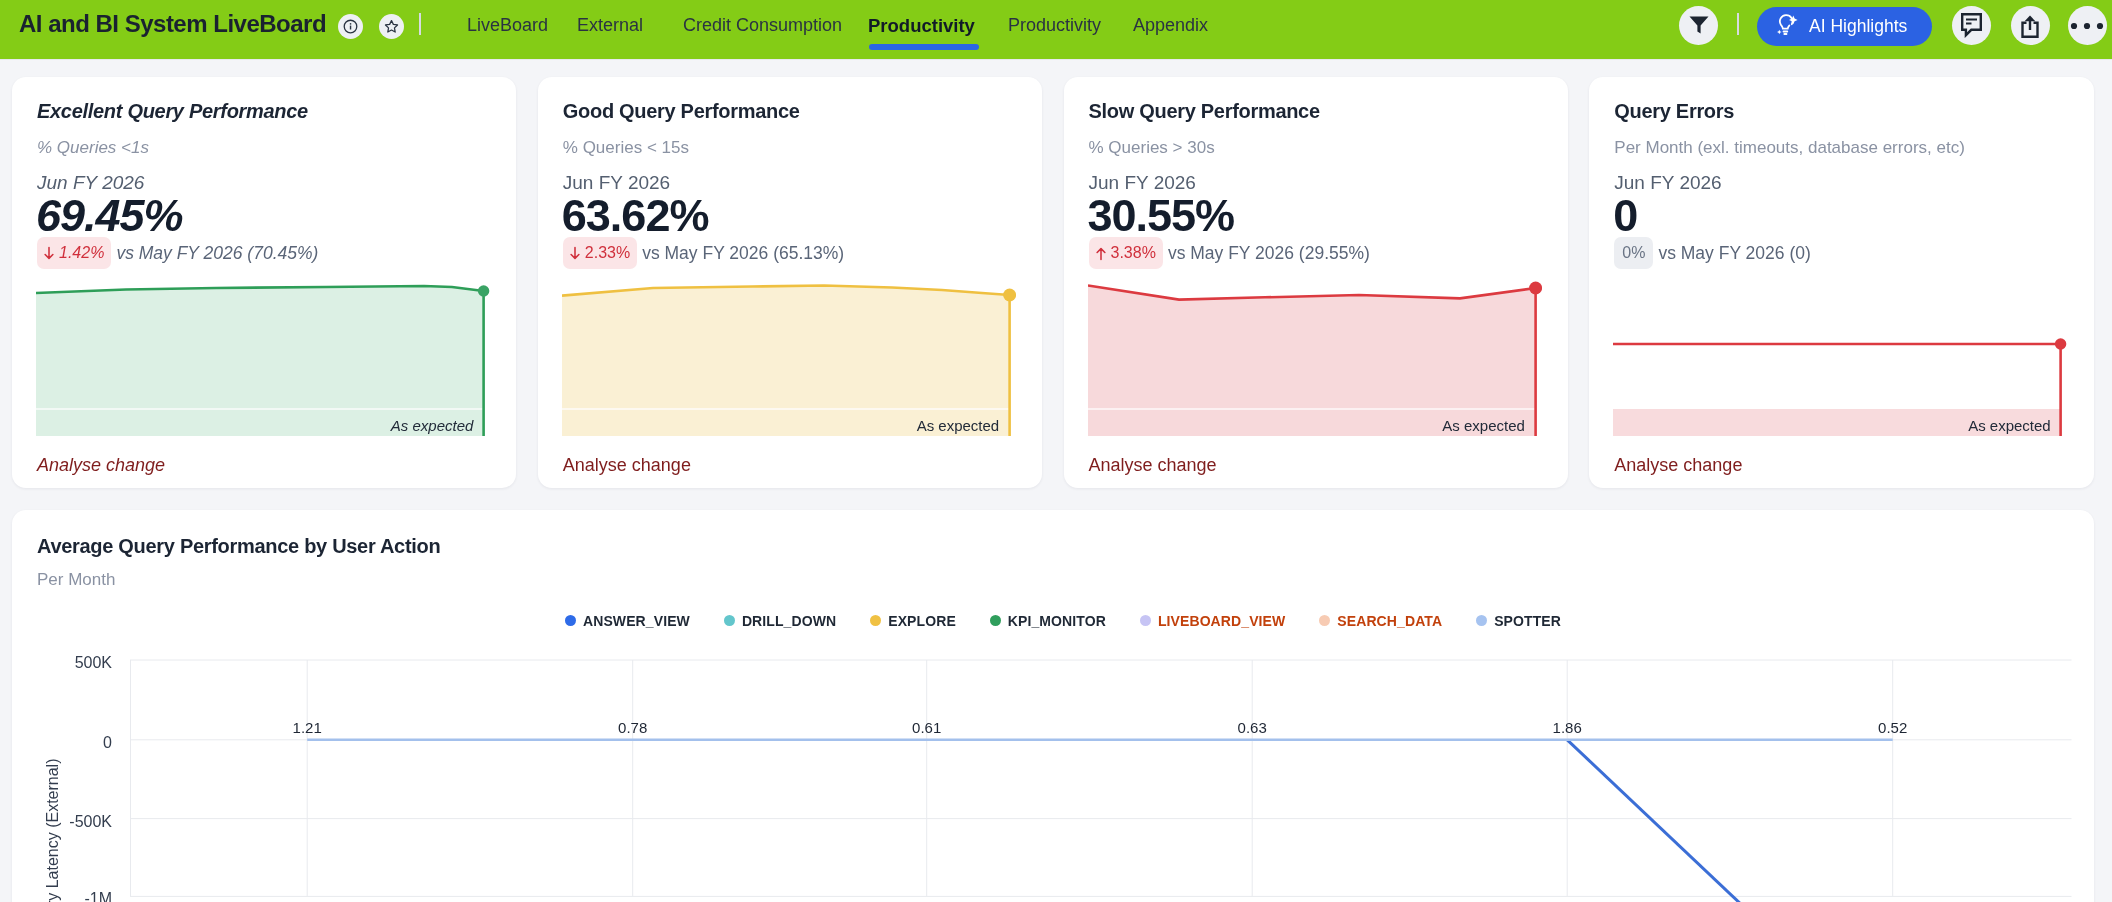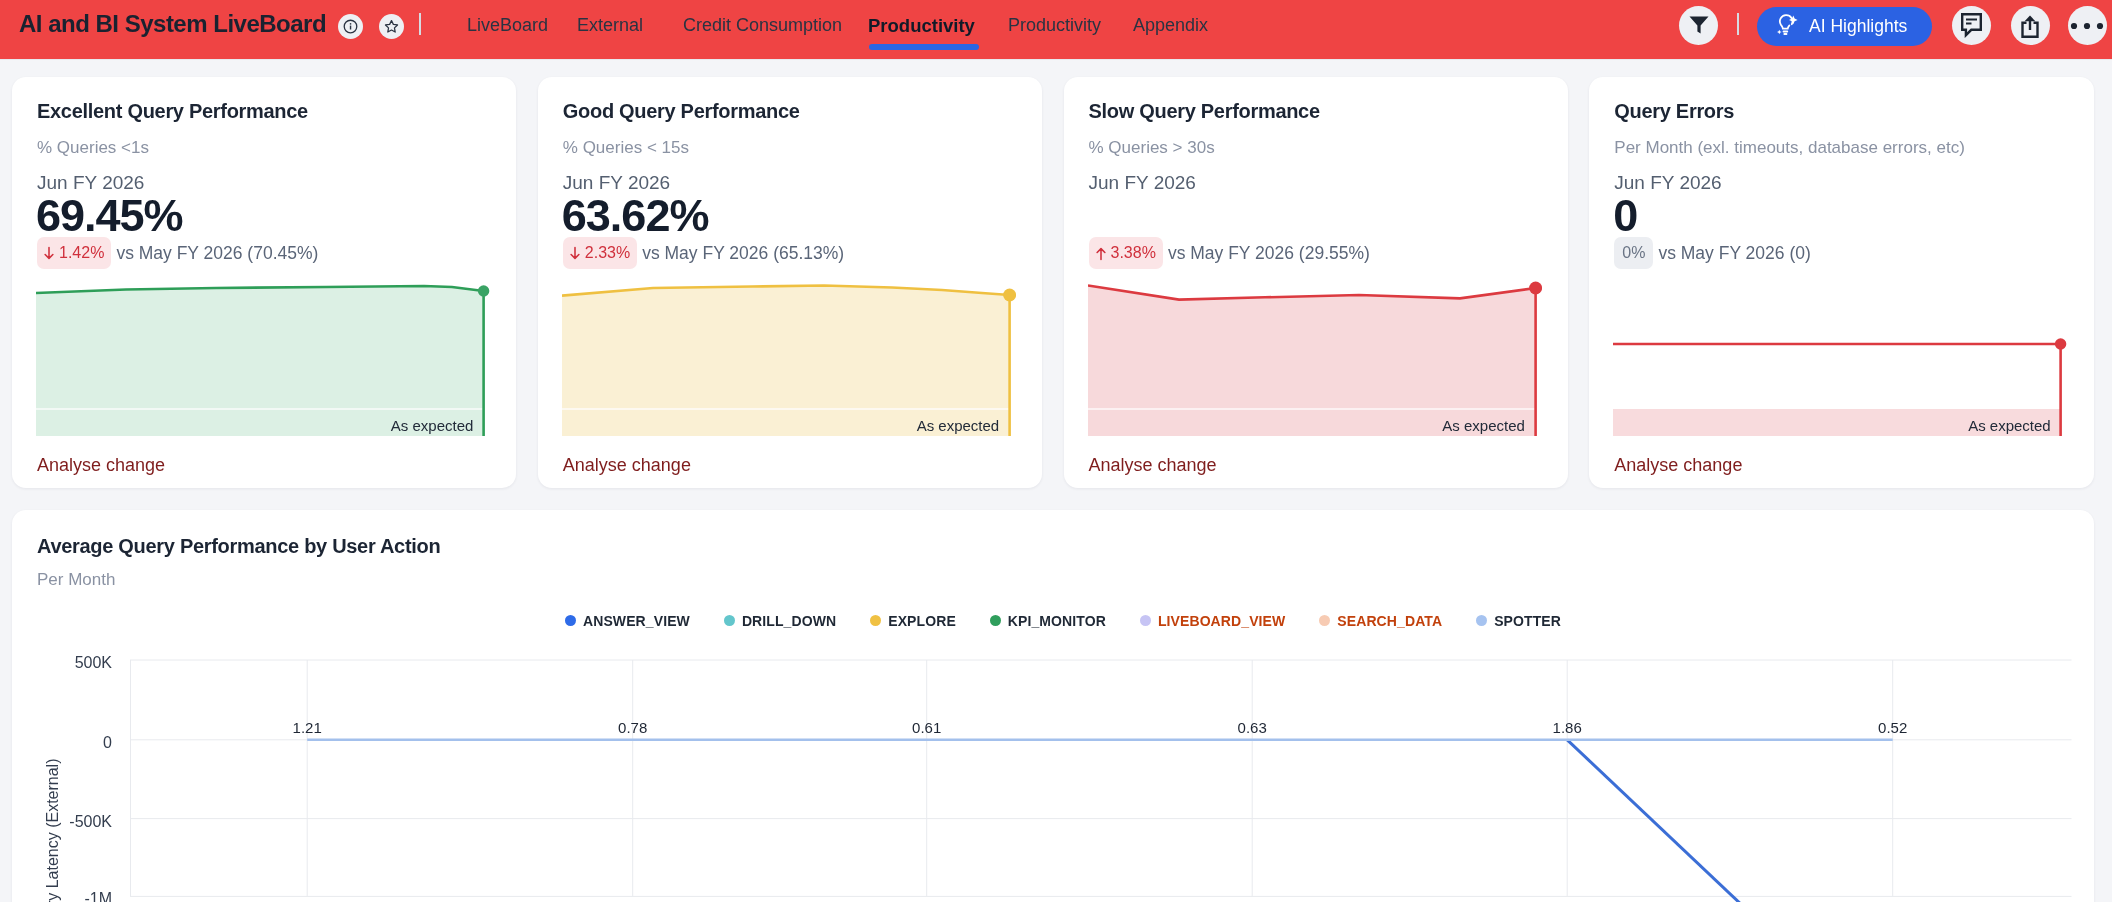--- a/index.html
+++ b/index.html
@@ -1,21 +1,21 @@
 <!DOCTYPE html>
 <html><head>
 <meta charset="utf-8">
 <style>
   * { margin:0; padding:0; box-sizing:border-box; }
   html,body { width:2112px; height:902px; overflow:hidden; background:#f4f5f8;
     font-family:"Liberation Sans", sans-serif; }
   .abs { position:absolute; }
   #root { position:relative; width:2112px; height:902px; }
   
-  #topbar { position:absolute; left:0; top:0; width:2112px; height:60px; background:#ef4444;
+  #topbar { position:absolute; left:0; top:0; width:2112px; height:60px; background:#84cc16;
     border-bottom:1px solid #e7e9ed;padding-left:15px; }
   .pgtitle { left:19px; top:9.5px; font-size:24px; font-weight:700; color:#1a2230; letter-spacing:-0.5px;}
   .iconcircle { border-radius:50%; background:#eef0f4; display:flex; align-items:center; justify-content:center; }
   .tab { top:15px; font-size:18px; color:#2a3342; font-weight:500; }
   .tab.active { color:#111a28; font-weight:700; font-size:18.5px; top:14.5px; }
   .tabline { background:#2b66e3; height:6px; border-radius:3px; }
   
   .card { position:absolute; background:#ffffff; border-radius:14px;
     box-shadow:0 1px 3px rgba(25,35,55,0.07); }
   .ctitle { left:25px; font-size:20px; font-weight:700; color:#1c2534; letter-spacing:-0.3px; }
@@ -92,21 +92,21 @@
     </div>
     <div class="abs iconcircle" style="left:2067.5px; top:6px; width:39px; height:39px;">
       <svg width="34" height="10" viewBox="0 0 34 10">
           <circle cx="4" cy="5" r="3.1" fill="#1c2430"></circle>
           <circle cx="17" cy="5" r="3.1" fill="#1c2430"></circle>
           <circle cx="30" cy="5" r="3.1" fill="#1c2430"></circle>
         </svg>
     </div>
   </div>
 
-  <div class="card" style="left:12px; top:77px; width:504.4px; height:411px;">
+  <div class="card" style="left:12px; top:77px; width:504.4px; height:411px;font-style:italic;">
     <div class="abs ctitle" style="top:23px;">Excellent Query Performance</div>
     <div class="abs csub" style="top:61px;">% Queries &lt;1s</div>
     <div class="abs cdate" style="top:95px;">Jun FY 2026</div>
     <div class="abs cbig" style="top:112.5px;">69.45%</div>
     <div class="abs pillrow"><span class="pill red"><svg width="12" height="15" viewBox="0 0 14 16" style="margin-right:4px;">
             <path d="M7 1v12M2.5 9.2L7 13.7l4.5-4.5" fill="none" stroke="#d0303c" stroke-width="1.8" stroke-linecap="round" stroke-linejoin="round"></path>
           </svg>1.42%</span>vs May FY 2026 (70.45%)</div>
     <svg class="abs" style="left:24px; top:204px;" width="454" height="155" viewBox="0 0 454 155">
       <path d="M0 12 L90 8.5 L180 7 L290 6 L388 5 L416 6 L447.6 10 L447.6 155 L0 155 Z" fill="#dcf0e4"></path>
       <line x1="0" y1="128" x2="447.6" y2="128" stroke="#ffffff" stroke-width="2" opacity="0.65"></line>
@@ -134,20 +134,21 @@
       <circle cx="447.6" cy="14" r="6.5" fill="#efc041"></circle>
     </svg>
     <div class="abs asexp" style="top:340px; right:43px;">As expected</div>
     <div class="abs alink">Analyse change</div>
   </div>
 
   <div class="card" style="left:1063.5px; top:77px; width:504.4px; height:411px;">
     <div class="abs ctitle" style="top:23px;">Slow Query Performance</div>
     <div class="abs csub" style="top:61px;">% Queries &gt; 30s</div>
     <div class="abs cdate" style="top:95px;">Jun FY 2026</div>
+    <div class="abs cbig" style="top:112.5px;">30.55%</div>
     <div class="abs pillrow"><span class="pill red"><svg width="12" height="15" viewBox="0 0 14 16" style="margin-right:4px;">
             <path d="M7 15V3M2.5 6.8L7 2.3l4.5 4.5" fill="none" stroke="#d0303c" stroke-width="1.8" stroke-linecap="round" stroke-linejoin="round"></path>
           </svg>3.38%</span>vs May FY 2026 (29.55%)</div>
     <svg class="abs" style="left:24px; top:204px;" width="454" height="155" viewBox="0 0 454 155">
       <path d="M0 4.5 L91 18.6 L177 16.3 L271 14 L372 17.4 L447.6 7 L447.6 155 L0 155 Z" fill="#f7d9db"></path>
       <line x1="0" y1="128" x2="447.6" y2="128" stroke="#ffffff" stroke-width="2" opacity="0.65"></line>
       <path d="M0 4.5 L91 18.6 L177 16.3 L271 14 L372 17.4 L447.6 7" fill="none" stroke="#dc3a40" stroke-width="2.6"></path>
       <line x1="447.6" y1="7" x2="447.6" y2="155" stroke="#dc3a40" stroke-width="2.6"></line>
       <circle cx="447.6" cy="7" r="6.5" fill="#dc3a40"></circle>
     </svg>

